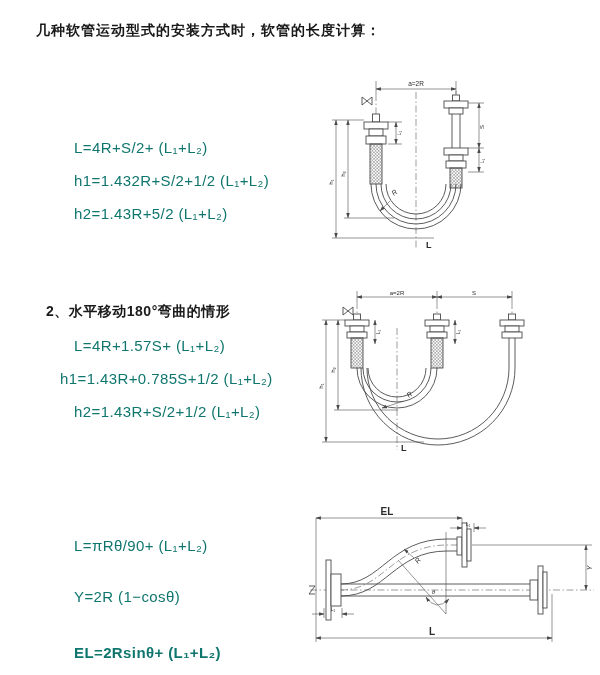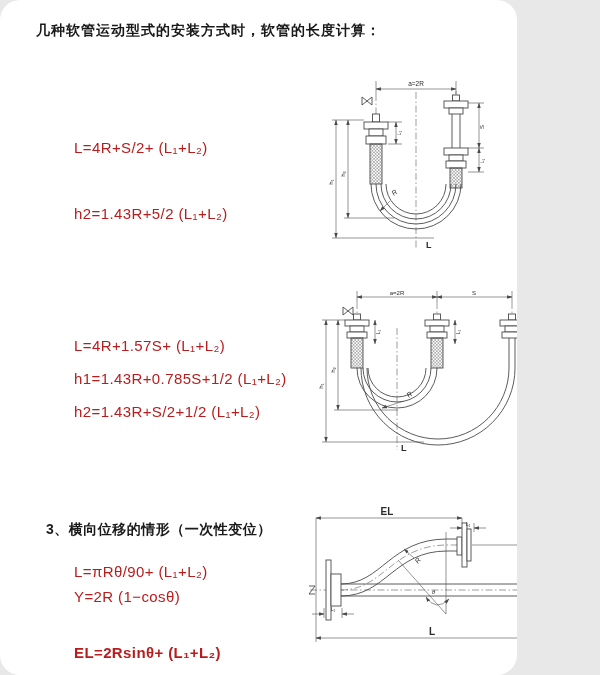--- a/index.html
+++ b/index.html
@@ -1,43 +1,44 @@
 <!DOCTYPE html>
 <html><head>
 <meta charset="utf-8">
 <style>
   html,body{margin:0;padding:0;background:#e8e8e8;}
-  #page{position:relative;width:517px;height:675px;background:#ffffff;overflow:hidden;
-        font-family:"Liberation Sans","DejaVu Sans",sans-serif;color:#1a1a1a;border-radius:20px;}
+  #page{position:relative;width:600px;height:675px;background:#ffffff;overflow:hidden;
+        font-family:"Liberation Sans","DejaVu Sans",sans-serif;color:#1a1a1a;}
   .title{position:absolute;left:36px;top:22px;font-size:14px;font-weight:bold;letter-spacing:1px;}
   .sec-heading{position:absolute;font-size:14px;font-weight:bold;letter-spacing:0.5px;}
-  .formula{position:absolute;font-size:15px;letter-spacing:0.4px;color:#b91c1c;}
+  .formula{position:absolute;font-size:15px;letter-spacing:0.4px;color:#0f766e;}
   svg{position:absolute;}
   svg text{font-family:"Liberation Sans","DejaVu Sans",sans-serif;fill:#2b2b2b;}
   .geo{stroke:#4a4a4a;stroke-width:0.9;fill:none;}
   .geof{stroke:#4a4a4a;stroke-width:0.9;fill:#ffffff;}
   .dim{stroke:#4f4f4f;stroke-width:0.6;fill:none;}
   .cl{stroke:#5a5a5a;stroke-width:0.6;fill:none;stroke-dasharray:7 2.5 1.5 2.5;}
 </style>
 </head>
 <body>
 
 <div id="page">
 
   <div class="title">几种软管运动型式的安装方式时，软管的长度计算：</div>
 
   <div class="formula" style="left:74px;top:139px;">L=4R+S/2+ (L₁+L₂)</div>
+  <div class="formula" style="left:74px;top:172px;">h1=1.432R+S/2+1/2 (L₁+L₂)</div>
   <div class="formula" style="left:74px;top:205px;">h2=1.43R+5/2 (L₁+L₂)</div>
 
+  <div class="sec-heading" style="left:46px;top:303px;">2、水平移动180°弯曲的情形</div>
   <div class="formula" style="left:74px;top:337px;">L=4R+1.57S+ (L₁+L₂)</div>
-  <div class="formula" style="left:74px;top:370px;">h1=1.43R+0.785S+1/2 (L₁+L₂)</div>
+  <div class="formula" style="left:60px;top:370px;">h1=1.43R+0.785S+1/2 (L₁+L₂)</div>
   <div class="formula" style="left:74px;top:403px;text-align:right;">h2=1.43R+S/2+1/2 (L₁+L₂)</div>
 
-  <div class="sec-heading" style="left:46px;top:521px;">3、横向位移的情形（一次性变位）</div>
-  <div class="formula" style="left:74px;top:563px;text-align:right;">L=πRθ/90+ (L₁+L₂)</div>
+  <div class="formula" style="left:74px;top:537px;text-align:right;">L=πRθ/90+ (L₁+L₂)</div>
   <div class="formula" style="left:74px;top:588px;">Y=2R (1−cosθ)</div>
   <div class="formula" style="left:74px;top:644px;font-weight:bold;">EL=2Rsinθ+ (L₁+L₂)</div>
 
   <svg style="left:318px;top:74px;" width="212" height="178" viewBox="0 0 212 178">
     <defs>
       <marker id="m1" viewBox="0 0 10 10" refX="9.2" refY="5" markerWidth="9" markerHeight="9" orient="auto-start-reverse">
         <path d="M0,1.8 L10,5 L0,8.2 Z" fill="#4a4a4a"></path>
       </marker>
       <pattern id="p1" patternUnits="userSpaceOnUse" width="3.2" height="3.2">
         <path d="M0,3.2 L3.2,0 M0,0 L3.2,3.2" stroke="#6a6a6a" stroke-width="0.45"></path>

